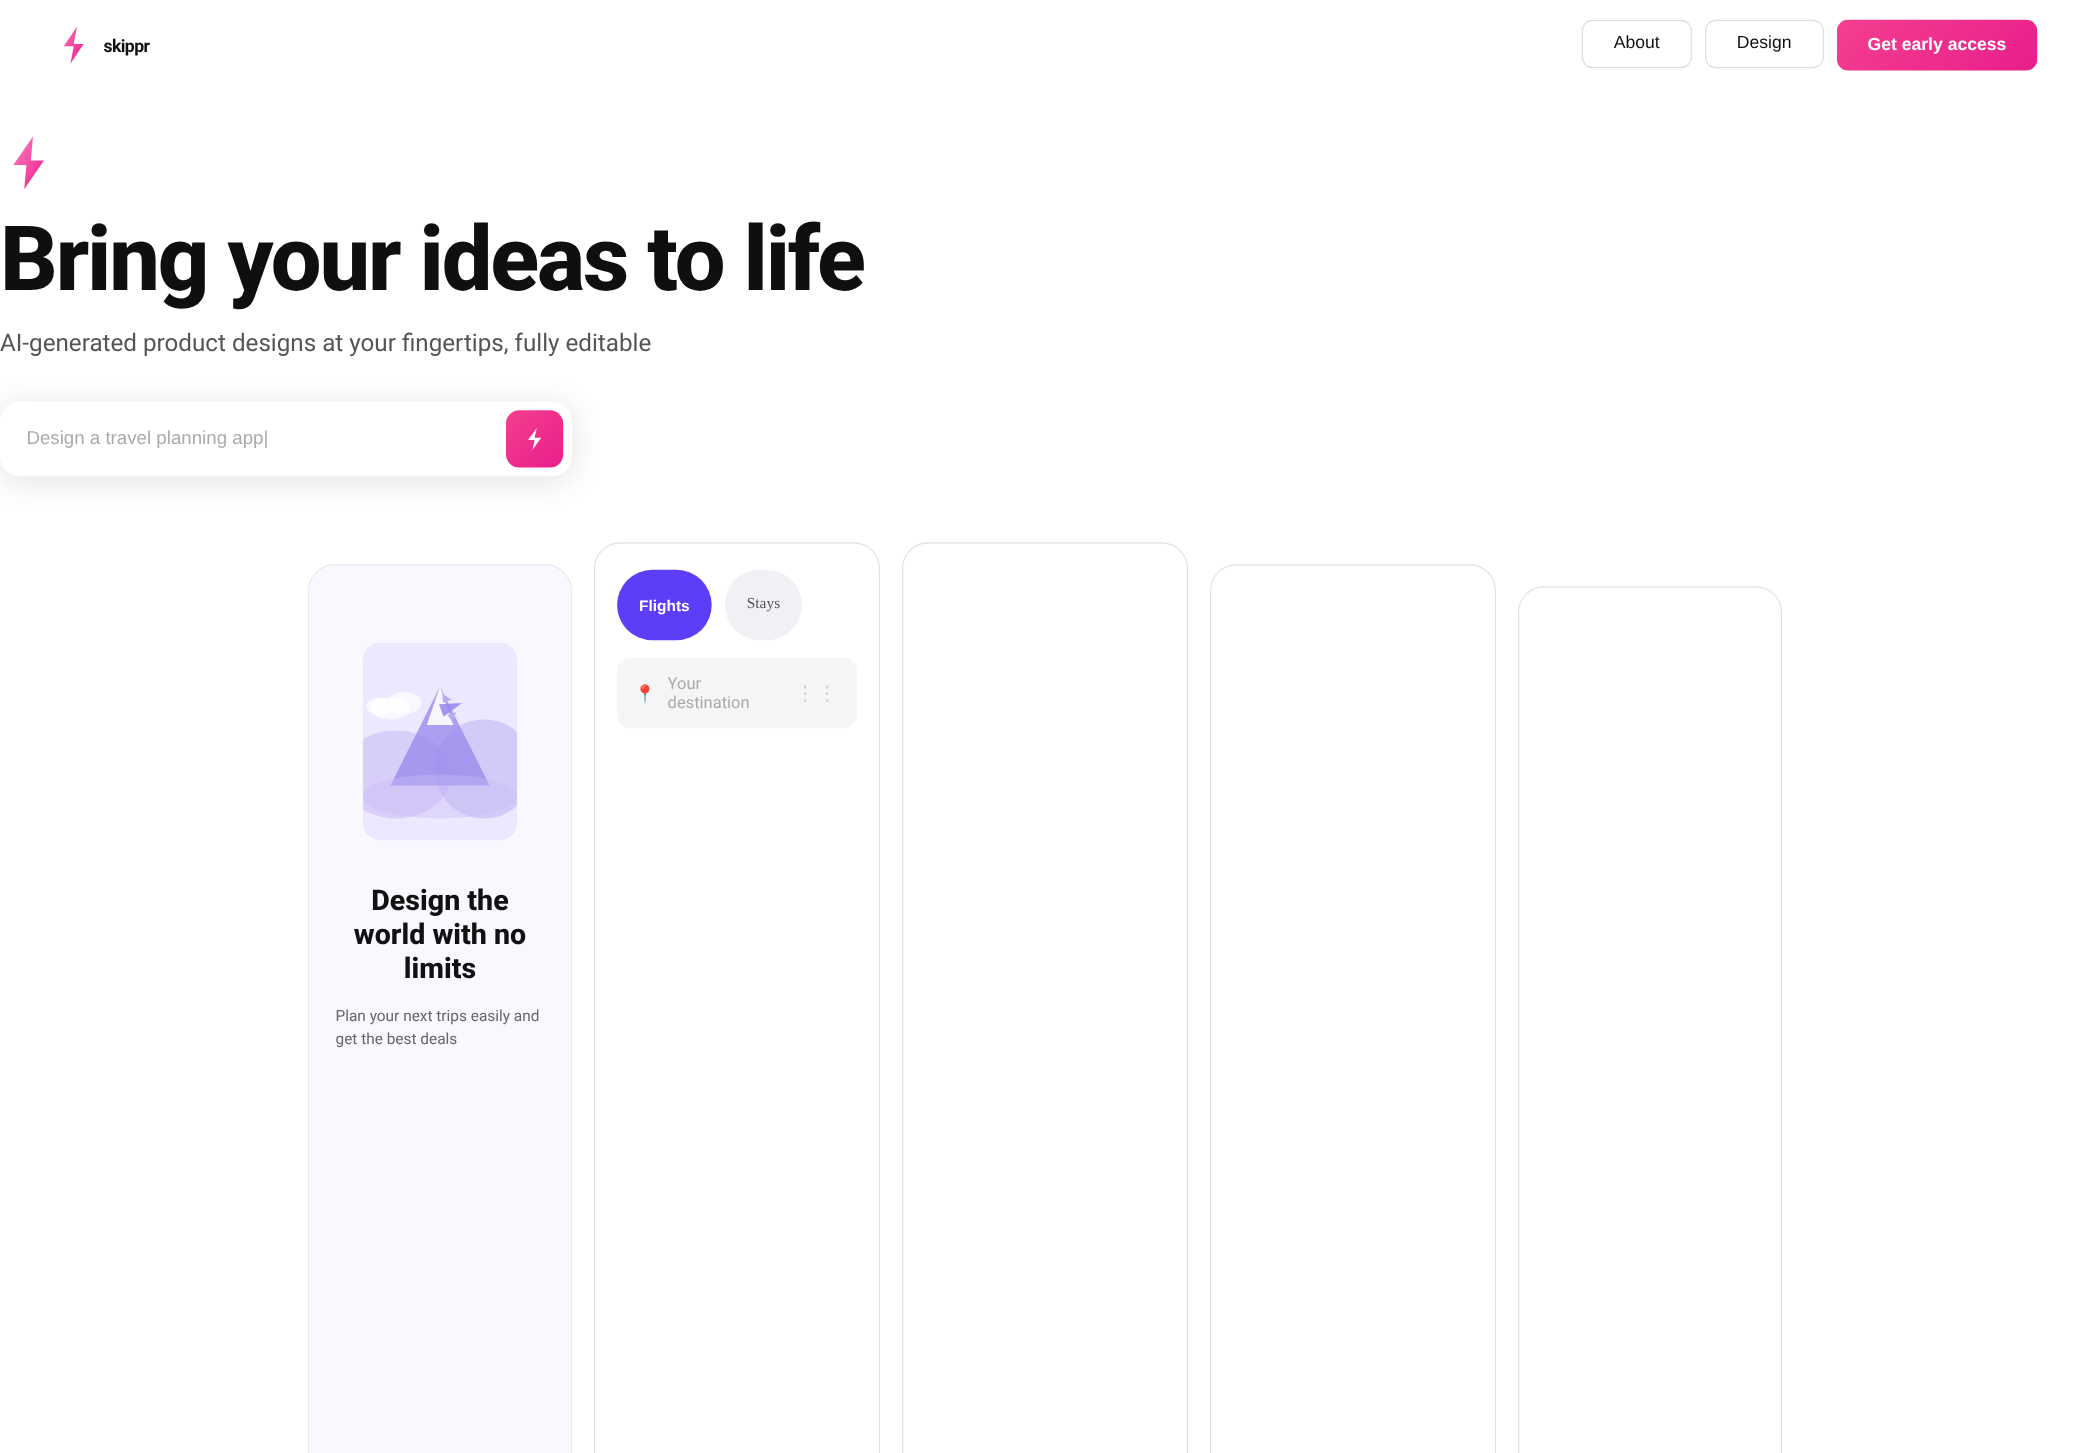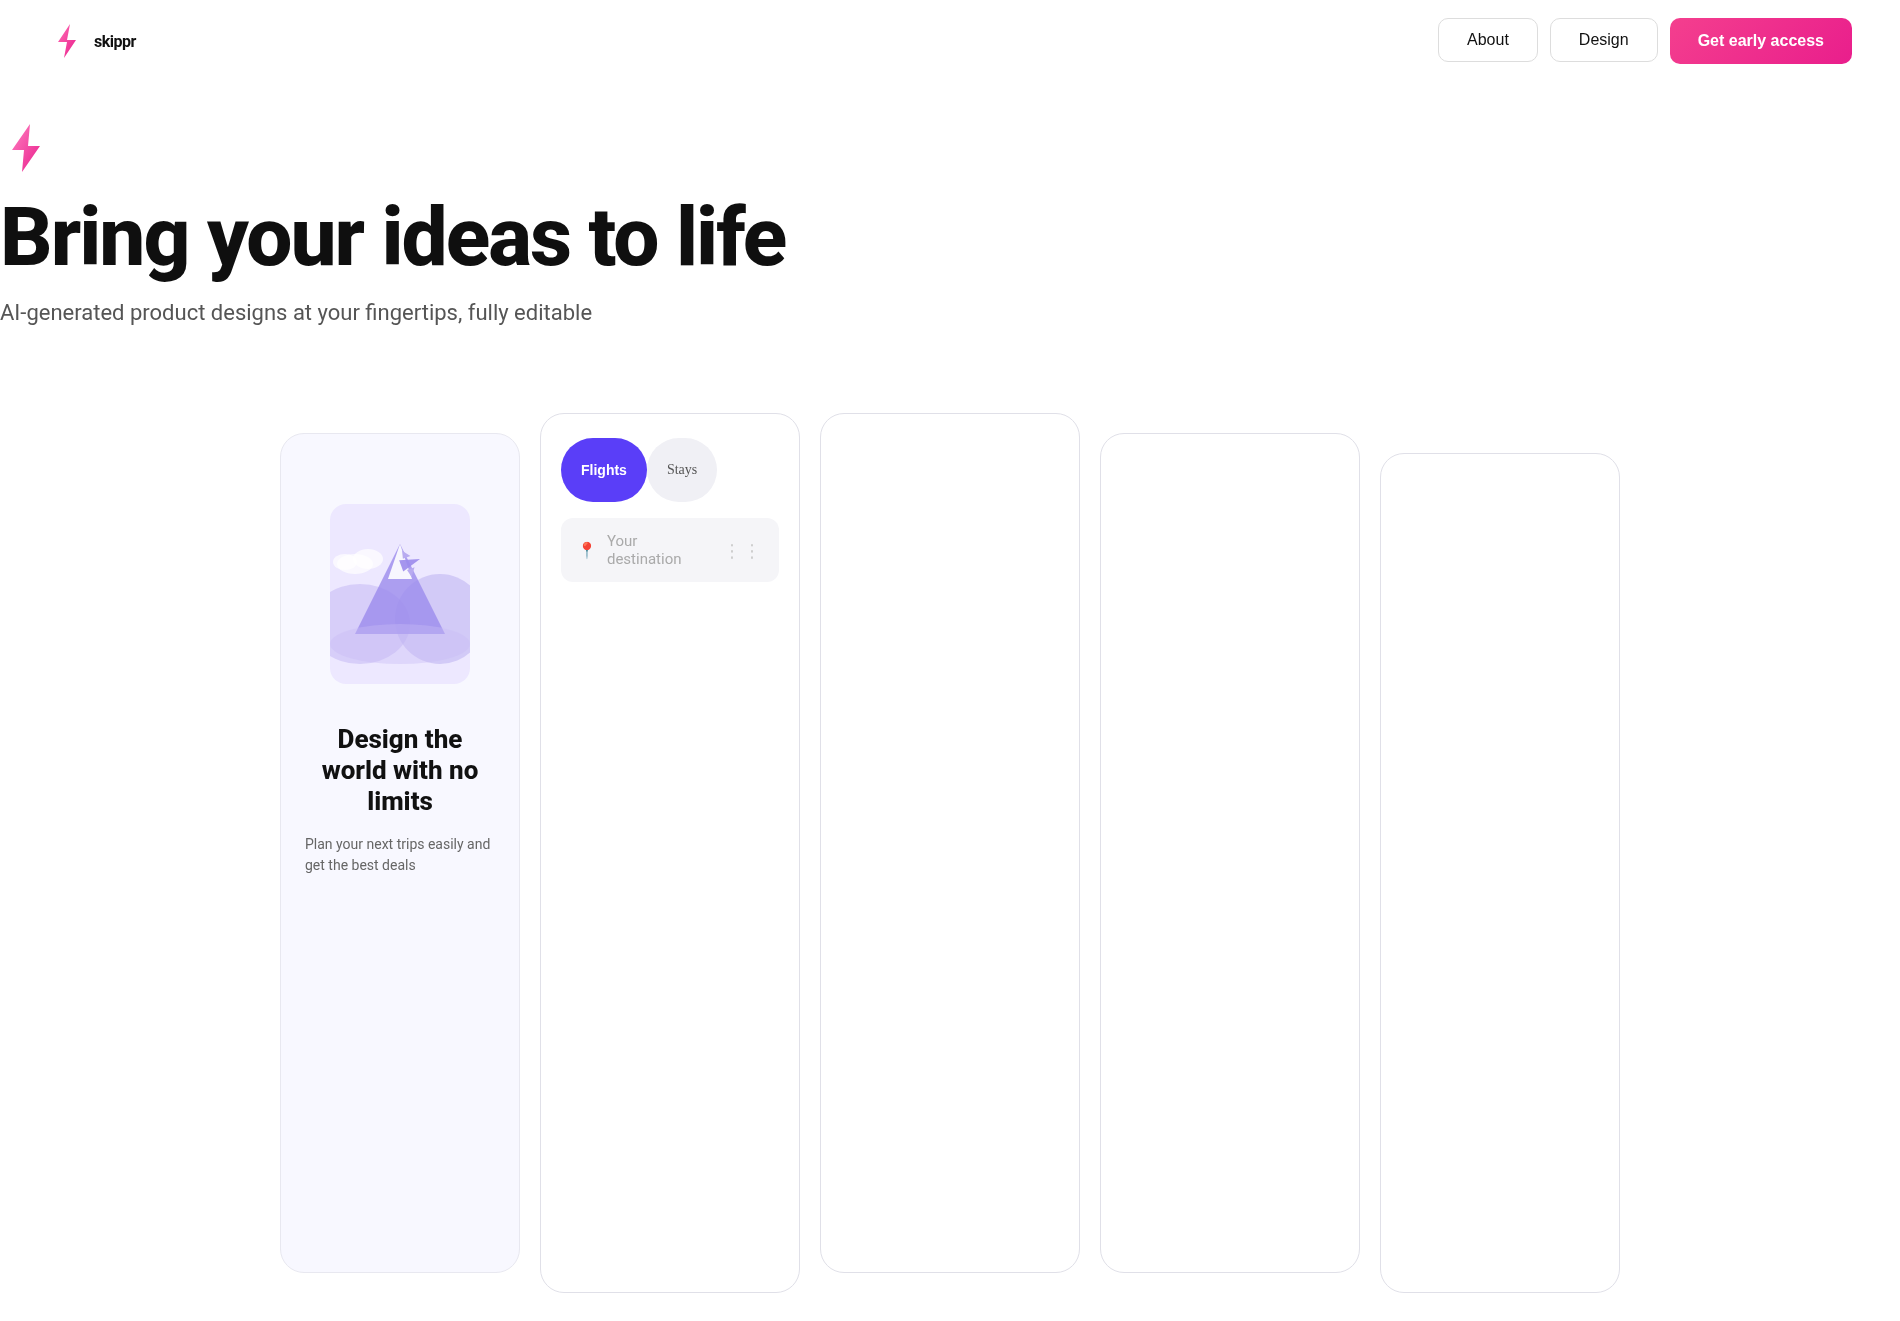--- a/index.html
+++ b/index.html
@@ -74,21 +74,21 @@
       font-size: 82px;
       font-weight: 800;
       color: #0f0f0f;
       line-height: 1.05;
       letter-spacing: -2px;
       margin-bottom: 20px;
     }
     .hero-subtitle {
       font-size: 22px;
       color: #555;
-      margin-bottom: 28px;
+      margin-bottom: 40px;
       font-weight: 400;
     }
 
     
     .search-container {
       display: flex;
       align-items: center;
       background: #fff;
       border-radius: 18px;
       box-shadow: 0 4px 30px rgba(0,0,0,0.12);
@@ -188,21 +188,21 @@
       height: 880px;
       background: #fff;
       border: 1.5px solid #e0e0e8;
       padding: 24px 20px;
       display: flex;
       flex-direction: column;
       gap: 16px;
     }
     .card-2-tabs {
       display: flex;
-      gap: 0;
+      gap: 12px;
     }
     .tab-active {
       background: #5a3ef8;
       color: #fff;
       padding: 8px 20px;
       border-radius: 50px;
       font-size: 14px;
       font-weight: 600;
       border: none;
       cursor: pointer;
@@ -292,20 +292,28 @@
         <stop offset="0%" style="stop-color:#ff80c0"></stop>
         <stop offset="100%" style="stop-color:#e91e8c"></stop>
       </linearGradient>
     </defs>
     <polygon points="30,2 12,28 24,28 22,50 40,24 28,24" fill="url(#heroGrad)"></polygon>
   </svg>
 
   <h1 class="hero-title">Bring your ideas to life</h1>
   <p class="hero-subtitle">AI-generated product designs at your fingertips, fully editable</p>
 
+  <div class="search-container">
+    <input class="search-input" type="text" placeholder="Design a travel planning app|" style="">
+    <button class="search-btn">
+      <svg width="24" height="24" viewBox="0 0 24 24">
+        <polygon points="14,2 6,13 12,13 10,22 18,11 12,11" fill="white"></polygon>
+      </svg>
+    </button>
+  </div>
 </section>
 
 <div class="cards-section">
 
   <div class="card card-1">
 
     <div class="card-1-illustration">
       <svg width="140" height="180" viewBox="0 0 140 180">
 
         <rect width="140" height="180" rx="16" fill="#ede8ff"></rect>

